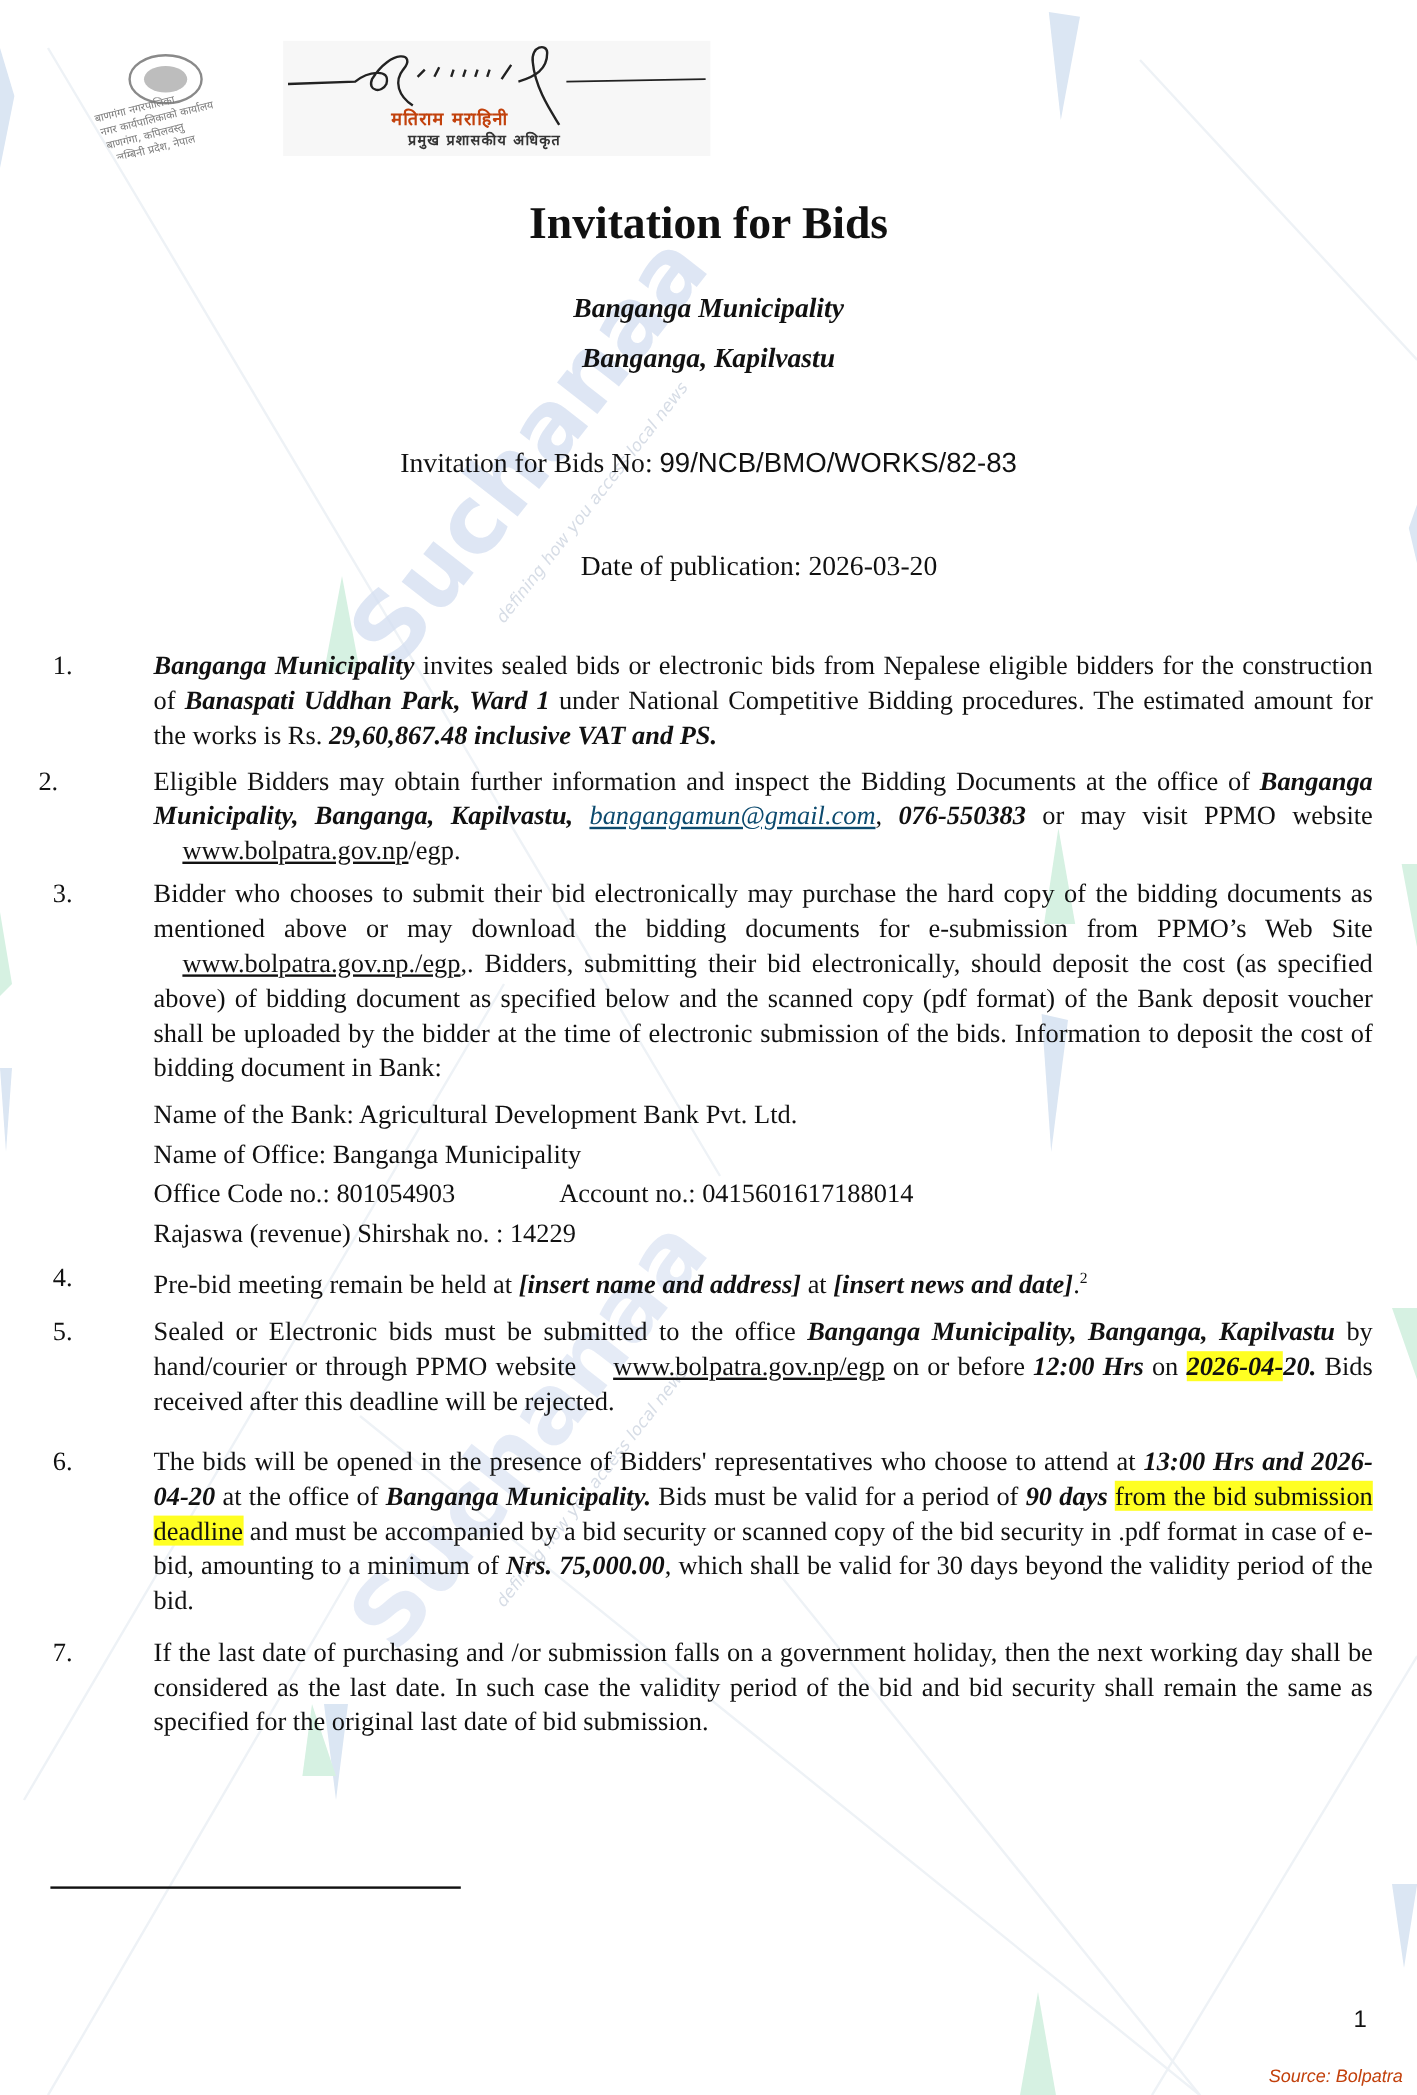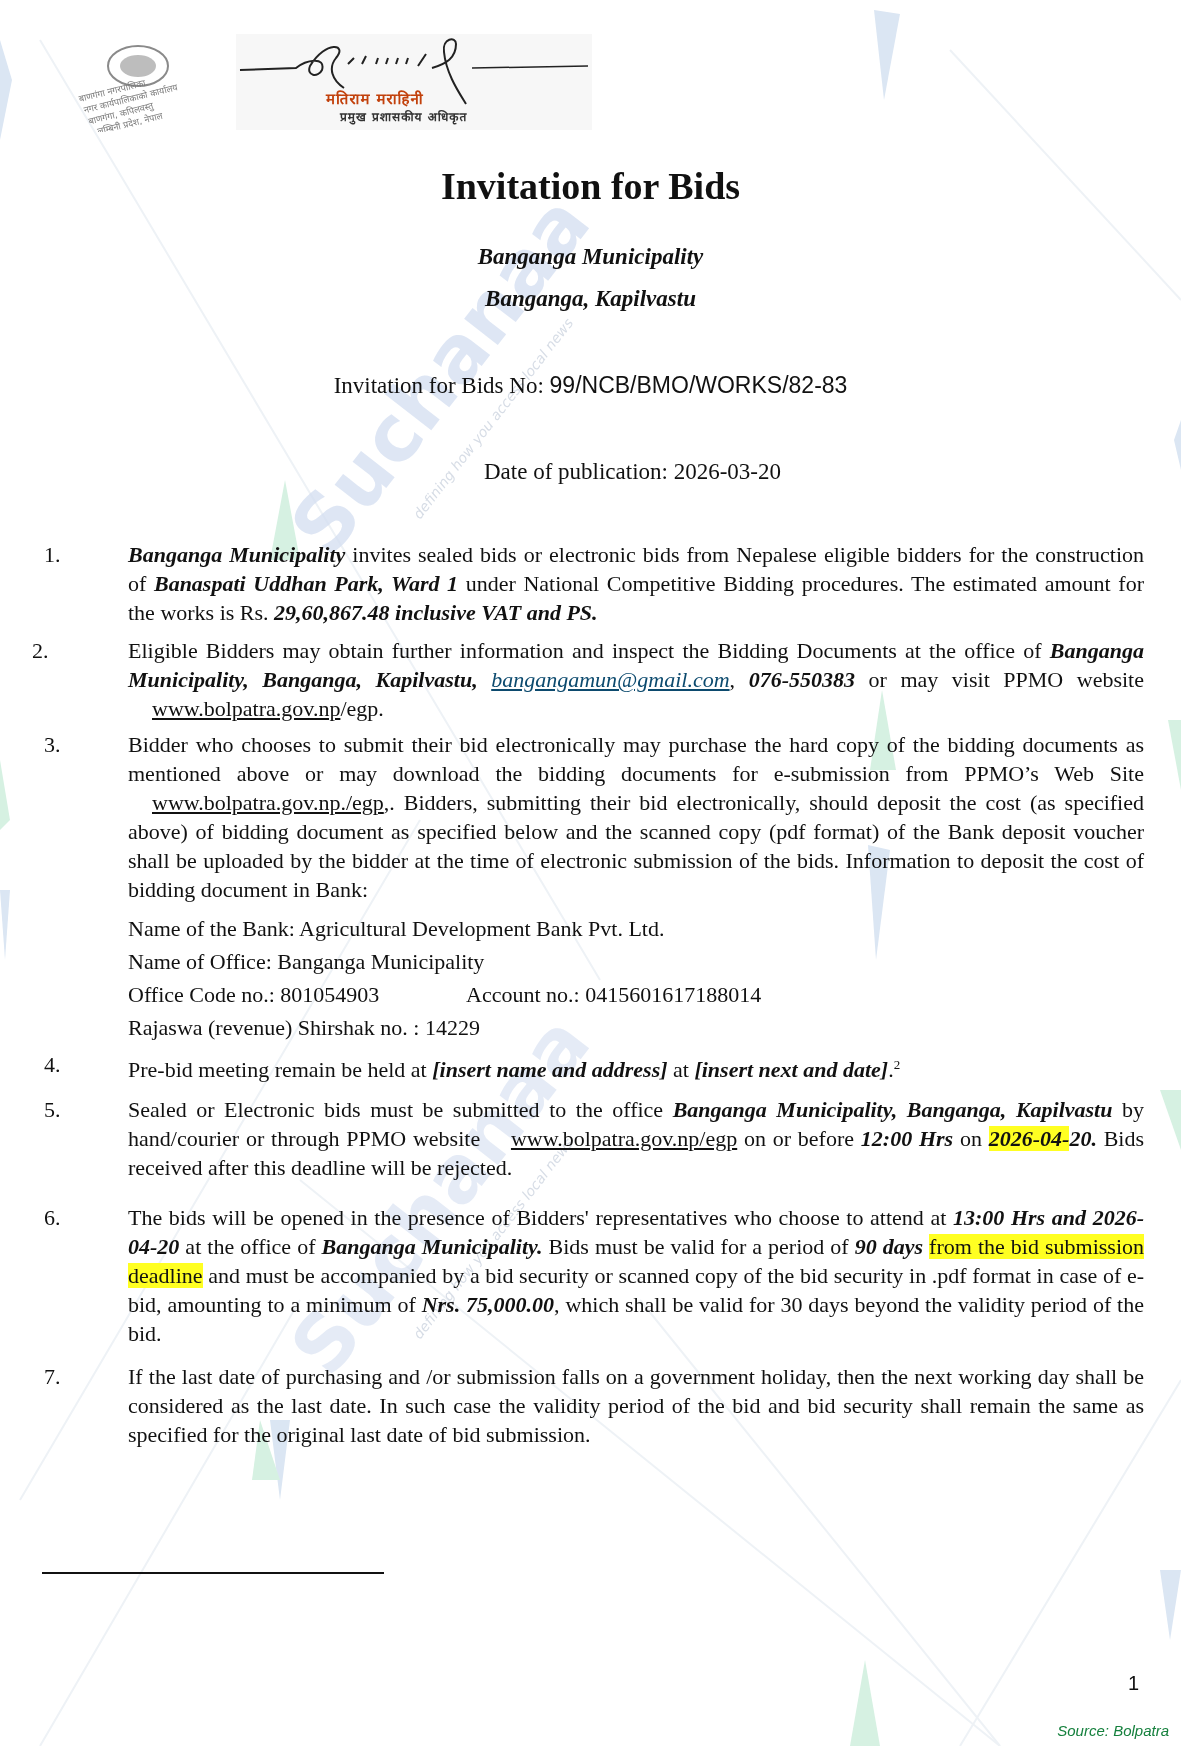--- a/index.html
+++ b/index.html
@@ -62,21 +62,21 @@
 
   .fn-rule { position: absolute; left: 42px; top: 1572px; width: 342px; height: 2px; background: #111; }
   .footnote { position: absolute; left: 42px; top: 1590px; font-size: 21px; font-style: italic; }
   .footnote sup { font-size: 12px; }
   .page-num {
     position: absolute; left: 1128px; top: 1672px; font-size: 20px;
     font-family: "Liberation Sans", "DejaVu Sans", sans-serif;
   }
   .source {
     position: absolute; right: 12px; top: 1722px; font-size: 15px; font-style: italic;
-    font-family: "Liberation Sans", "DejaVu Sans", sans-serif; color: #15803d;
+    font-family: "Liberation Sans", "DejaVu Sans", sans-serif; color: #c2410c;
   }
 </style>
 </head>
 <body>
 
 <div class="wm-layer">
   <svg width="1181" height="1746" viewBox="0 0 1181 1746">
     <g stroke="#eef2f6" stroke-width="2" fill="none">
       <line x1="40" y1="40" x2="600" y2="980"></line>
       <line x1="950" y1="50" x2="1181" y2="300"></line>
@@ -173,21 +173,21 @@
       <div class="bank-line" style="top:184px;">Name of the Bank: Agricultural Development Bank Pvt. Ltd.</div>
       <div class="bank-line" style="top:217px;">Name of Office: Banganga Municipality</div>
       <div class="bank-line" style="top:250px;">Office Code no.: 801054903</div>
       <div class="bank-line" style="top:250px; left:466px;">Account no.: 0415601617188014</div>
       <div class="bank-line" style="top:283px;">Rajaswa (revenue) Shirshak no. : 14229</div>
     </div>
 
     <div class="item" style="top:510px;">
       <div class="num" style="left:44px;">4.</div>
       <div class="para">
-        <span>Pre-bid meeting remain be held at </span><span class="bi">[insert name and address]</span><span> at </span><span class="bi">[insert next and date]</span><span>.</span><sup>2</sup>
+        <span>Pre-bid meeting remain be held at </span><span class="bi">[insert name and address]</span><span> at </span><span class="bi">[insert news and date]</span><span>.</span><sup>2</sup>
       </div>
     </div>
 
     <div class="item" style="top:555px;">
       <div class="num" style="left:44px;">5.</div>
       <div class="para">
         <span>Sealed or Electronic bids must be submitted to the office </span><span class="bi">Banganga Municipality, Banganga, Kapilvastu</span><span> by hand/courier or through PPMO website </span><span class="u">www.bolpatra.gov.np/egp</span><span> on or before </span><span class="bi">12:00 Hrs</span><span> on </span><span class="bi hl">2026-04-</span><span class="bi">20.</span><span> Bids received after this deadline will be rejected.</span>
       </div>
     </div>
 

